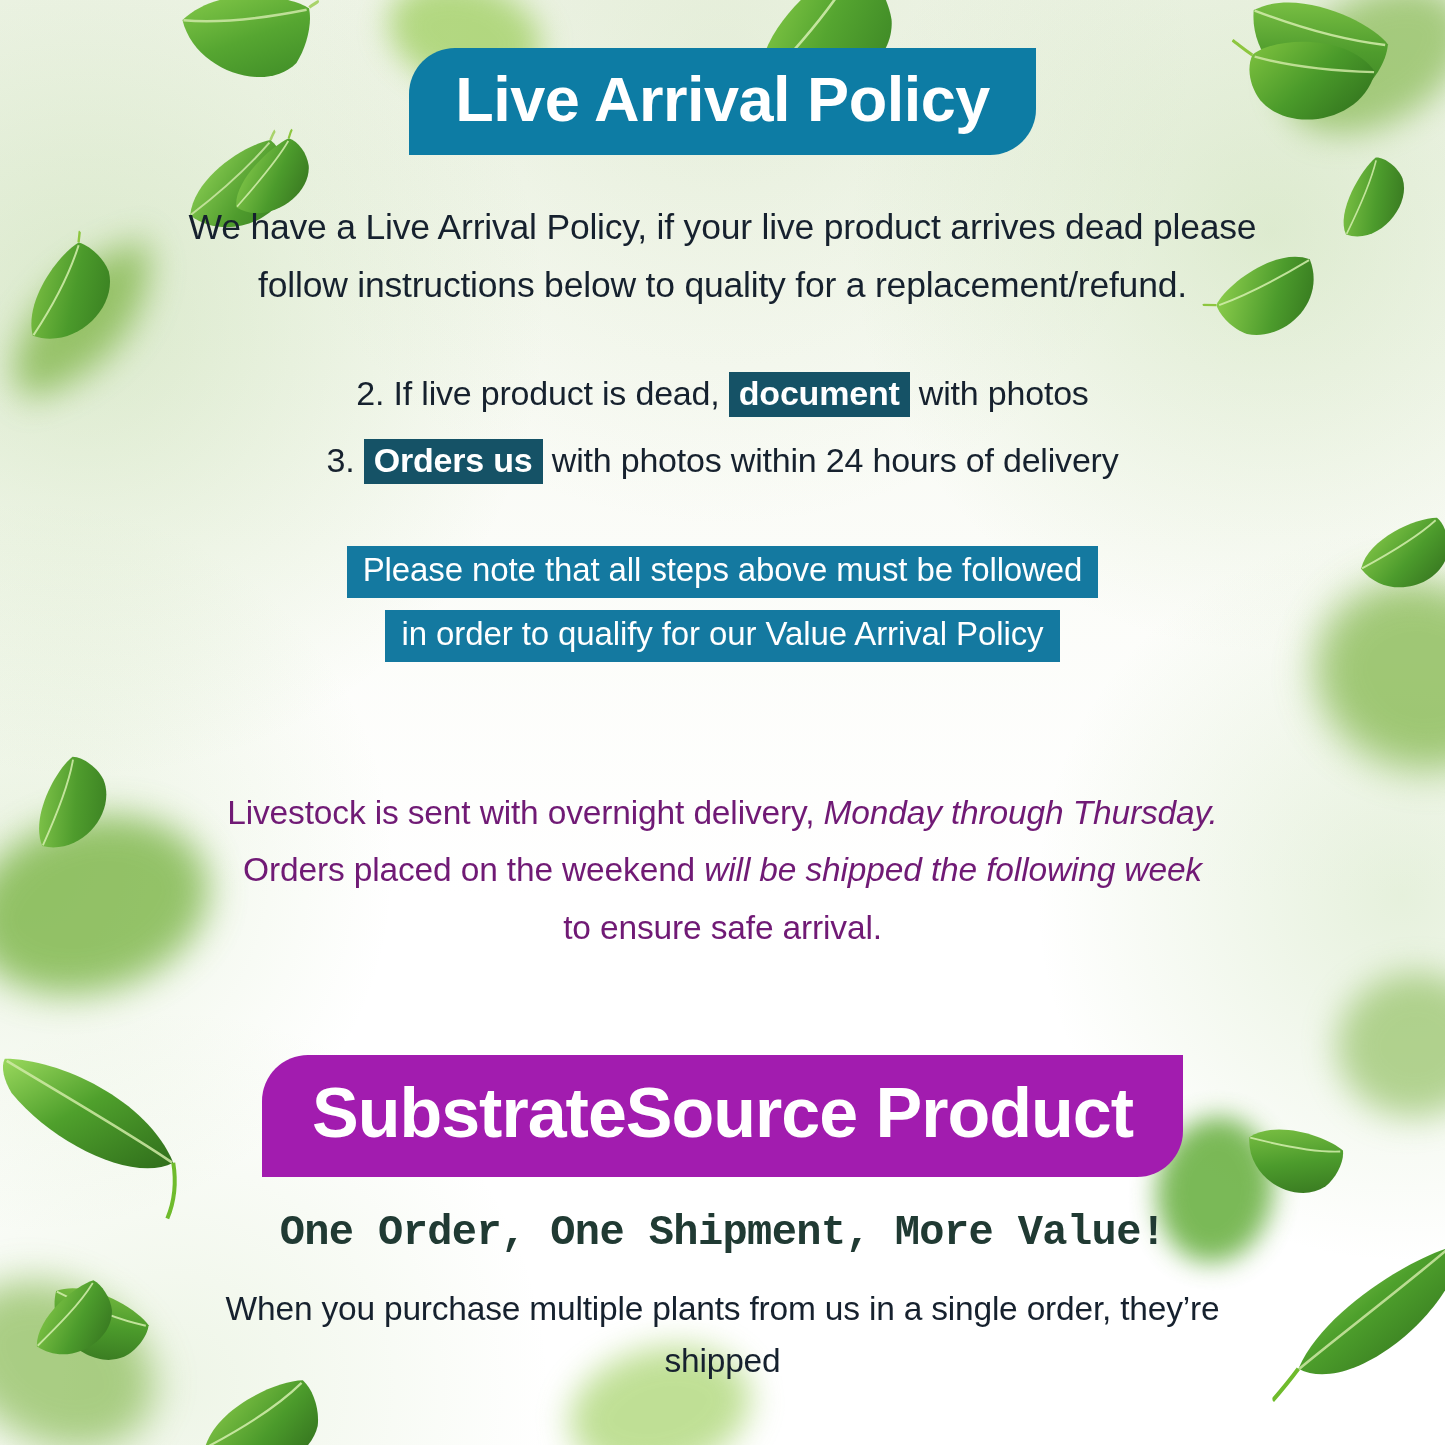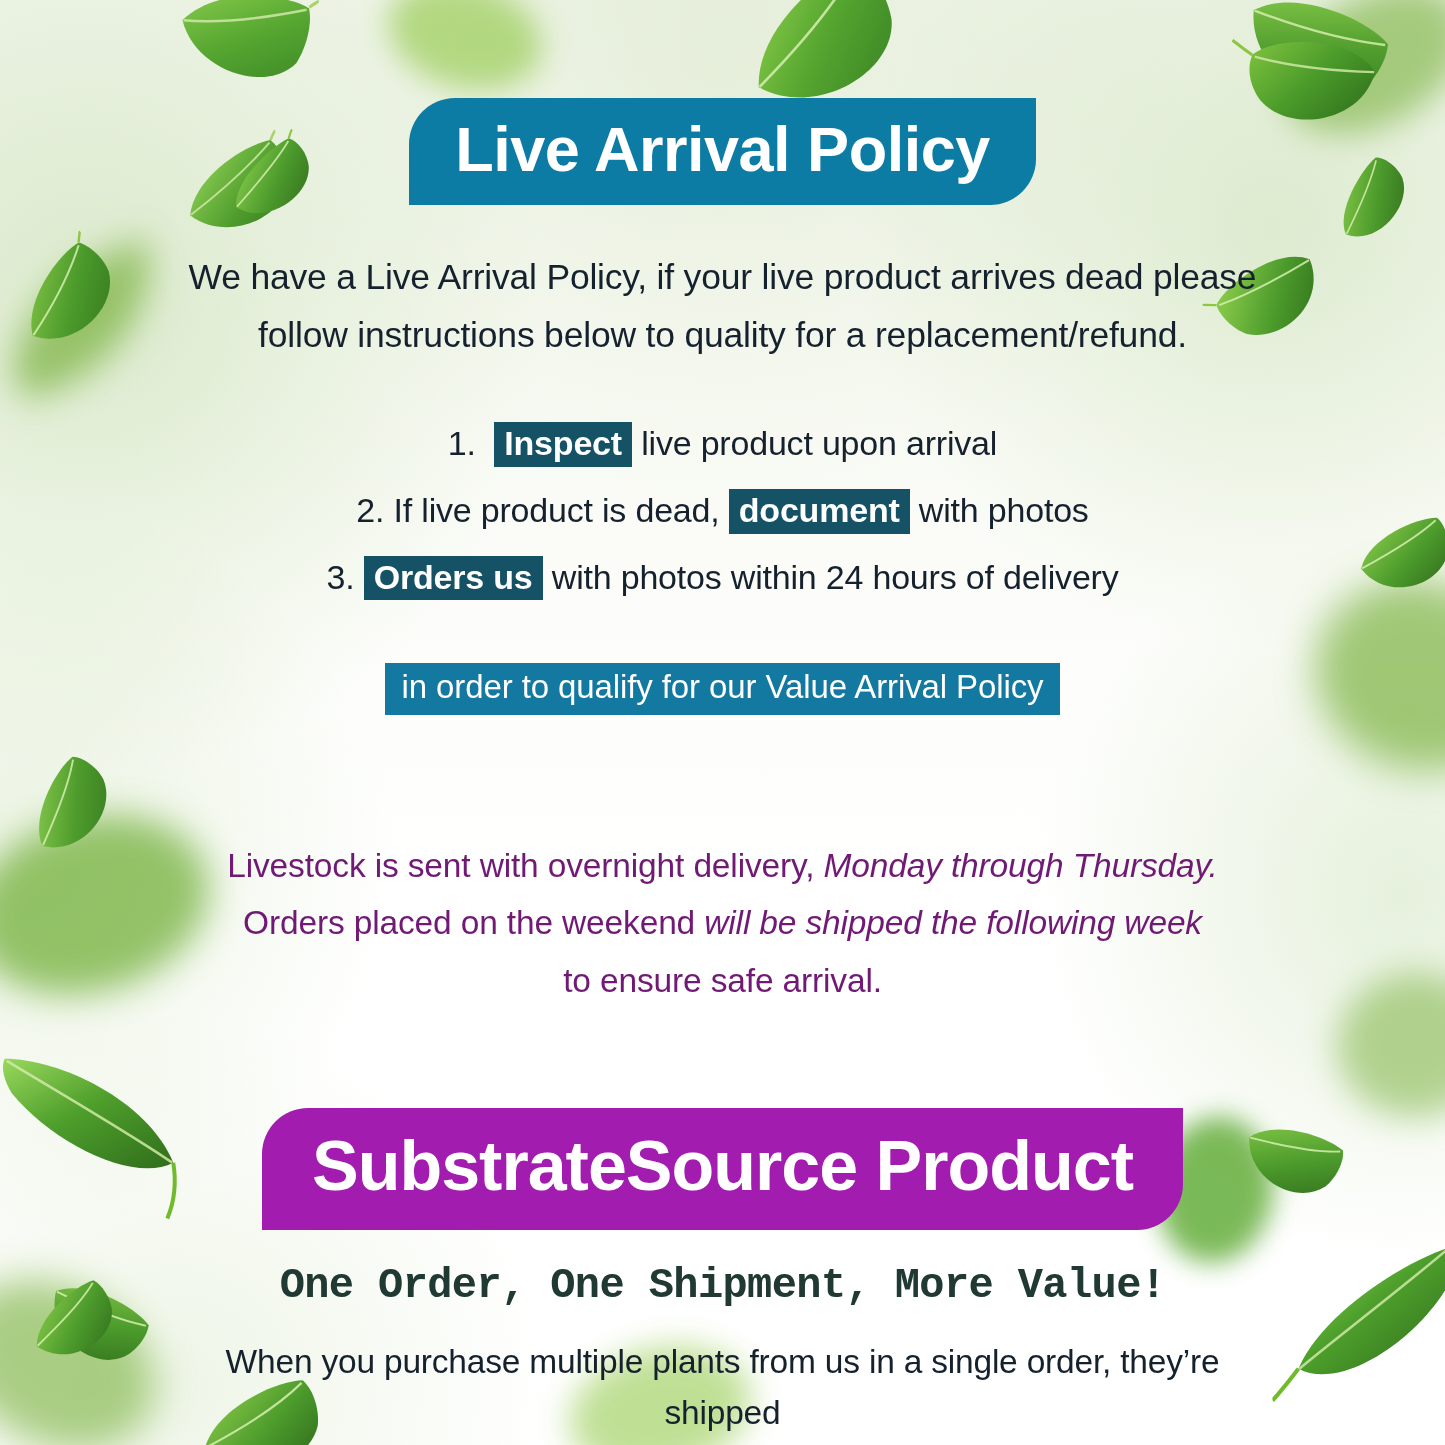--- a/index.html
+++ b/index.html
@@ -47,21 +47,21 @@
   .banner {
     background: #0d7ca4;
     color: #ffffff;
     font-weight: bold;
     text-align: center;
     border-radius: 46px 0 46px 0;
     display: inline-block;
     letter-spacing: -0.5px;
   }
 
-  #banner-wrap-1 { text-align: center; padding-top: 98px; }
+  #banner-wrap-1 { text-align: center; padding-top: 48px; }
   #banner-live-arrival {
     font-size: 63px;
     line-height: 1;
     padding: 20px 46px 24px 46px;
   }
 
   #intro {
     margin: 44px auto 0 auto;
     width: 1120px;
     text-align: center;
@@ -461,41 +461,39 @@
 <div id="content">
 
   <div id="banner-wrap-1">
     <div class="banner" id="banner-live-arrival">Live Arrival Policy</div>
   </div>
 
   <div id="intro"><b>We have a Live Arrival Policy</b><span>, if your live product arrives dead please follow instructions below to quality for a replacement/refund.</span></div>
 
   <div id="steps">
 
-    <div class="step">
-      <span class="step-num">1.</span>&nbsp;
-      <span class="chip">Inspect</span>
-      <span>live product upon arrival</span>
-    </div>
 
     <div class="step">
       <span class="step-num">2.</span>
       <span>If live product is dead,</span>
       <span class="chip">document</span>
       <span>with photos</span>
     </div>
 
     <div class="step">
       <span class="step-num">3.</span>
       <span class="chip">Orders us</span>
       <span>with photos within 24 hours of delivery</span>
     </div>
   </div>
 
   <div id="note-block">
+    <div>
+      <span class="note-line">Please note that all steps above must be followed</span>
+    </div>
     <div id="note-line-2-wrap">
       <span class="note-line">in order to qualify for our Value Arrival Policy</span>
     </div>
   </div>
 
   <div id="shipping">
     <span>Livestock is sent with overnight delivery,</span>
     <i>Monday through Thursday.</i><br>
     <span>Orders placed on the weekend</span>
     <i>will be shipped the following week</i><br>

